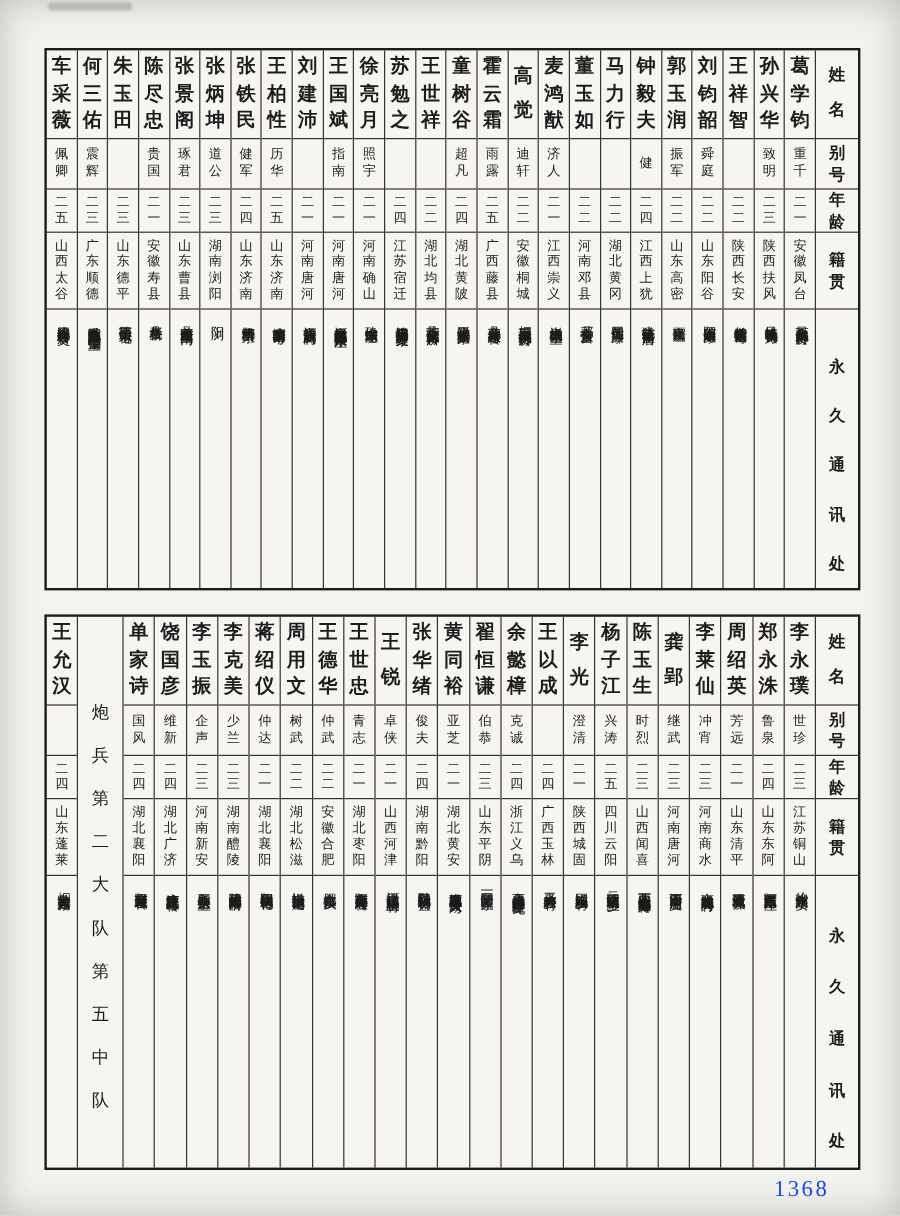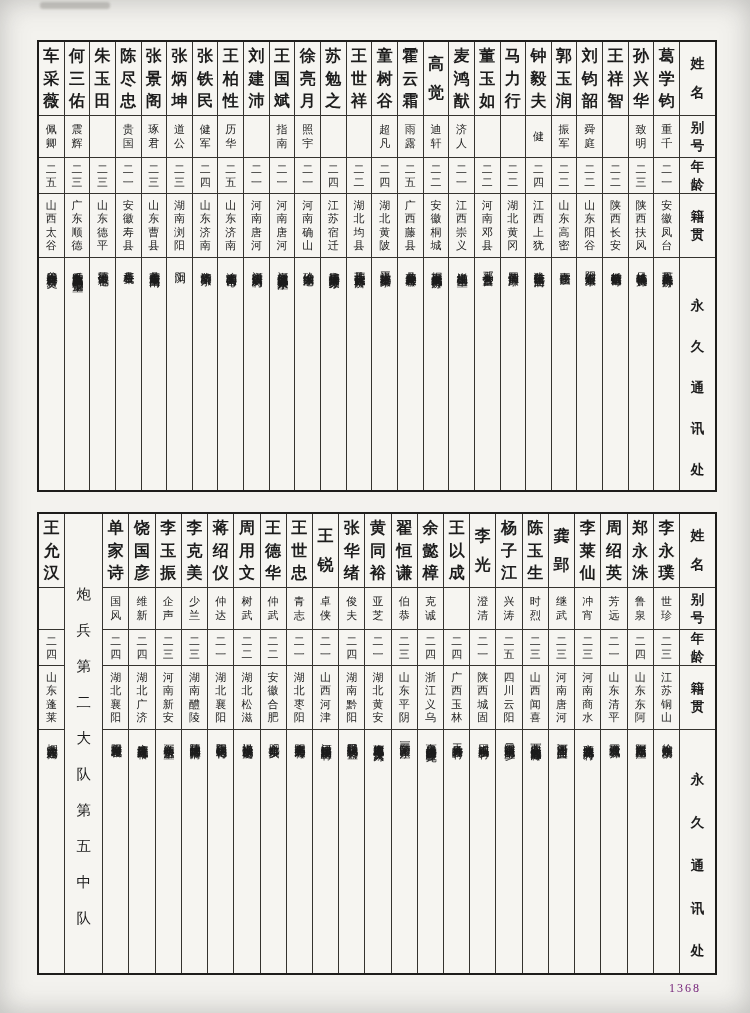--- a/index.html
+++ b/index.html
@@ -79,24 +79,23 @@
     text-orientation:upright;
     font-size:11px;
     letter-spacing:.5px;
     line-height:1.05;
     padding-top:5px;
     max-height:100%;
   }
   .pagenum{
     position:absolute;
     left:645px;top:981px;
-    font-size:12px;
+    font-size:19px;
     letter-spacing:2px;
-    color:#701a75;
-    margin-left:24px;
+    color:#1d4ed8;
   }
   .smudge{
     position:absolute;left:40px;top:2px;width:70px;height:7px;
     background:rgba(120,118,112,.35);border-radius:3px;filter:blur(1px);
   }
 </style>
 </head>
 <body>
 
 <div class="scan">

